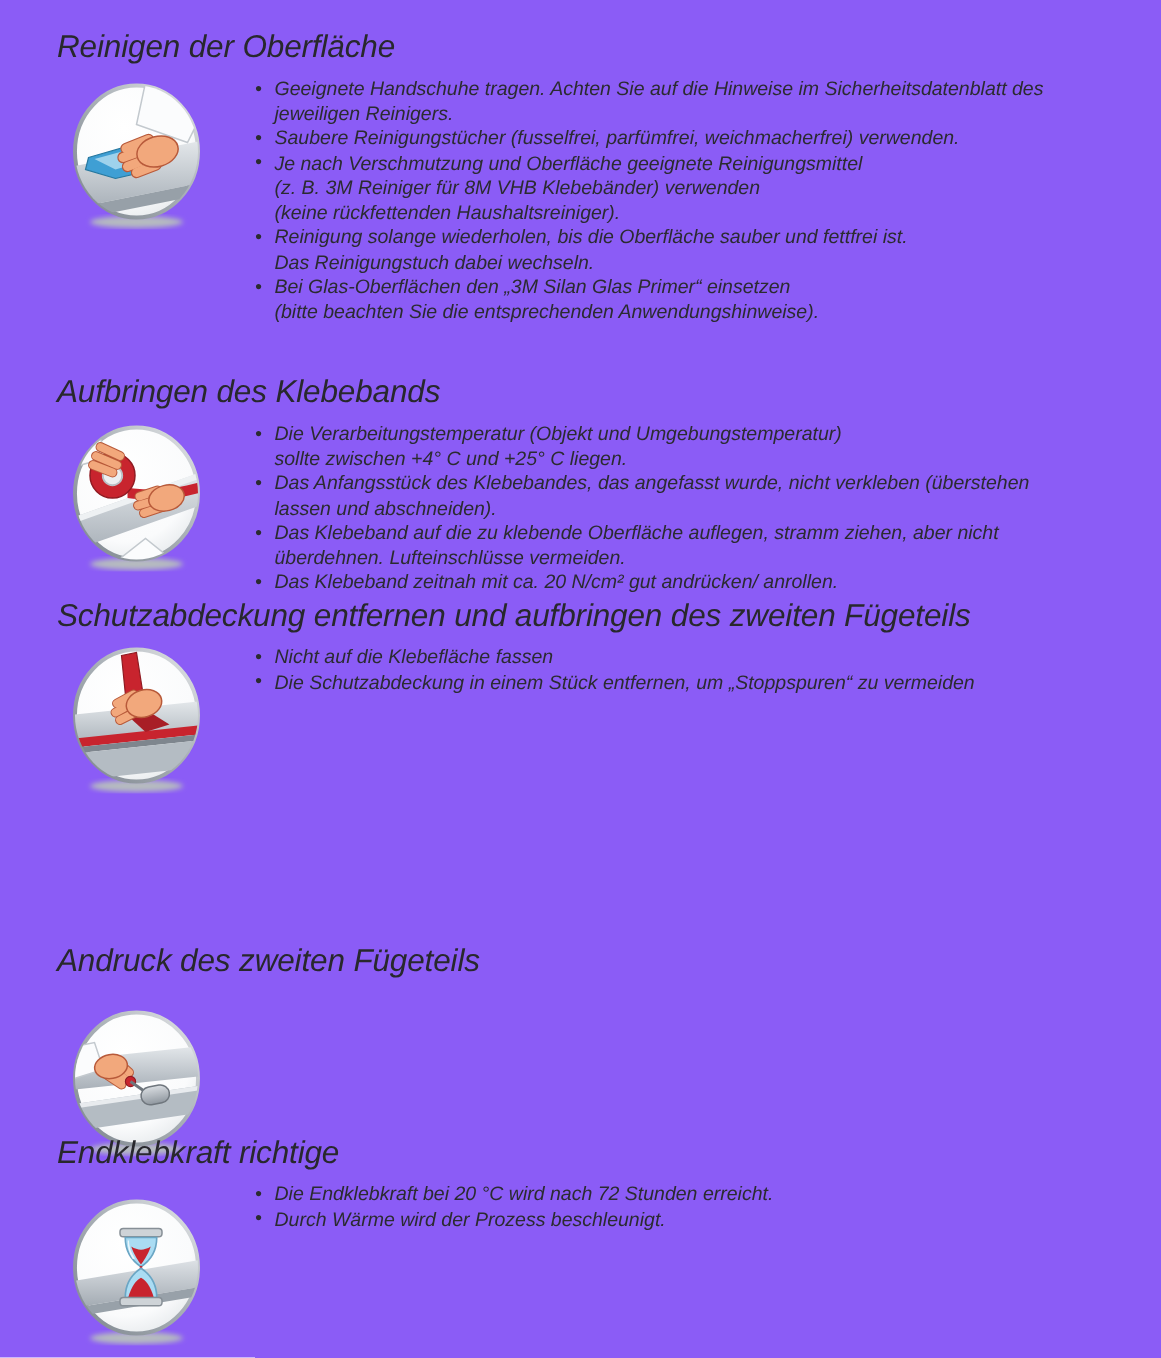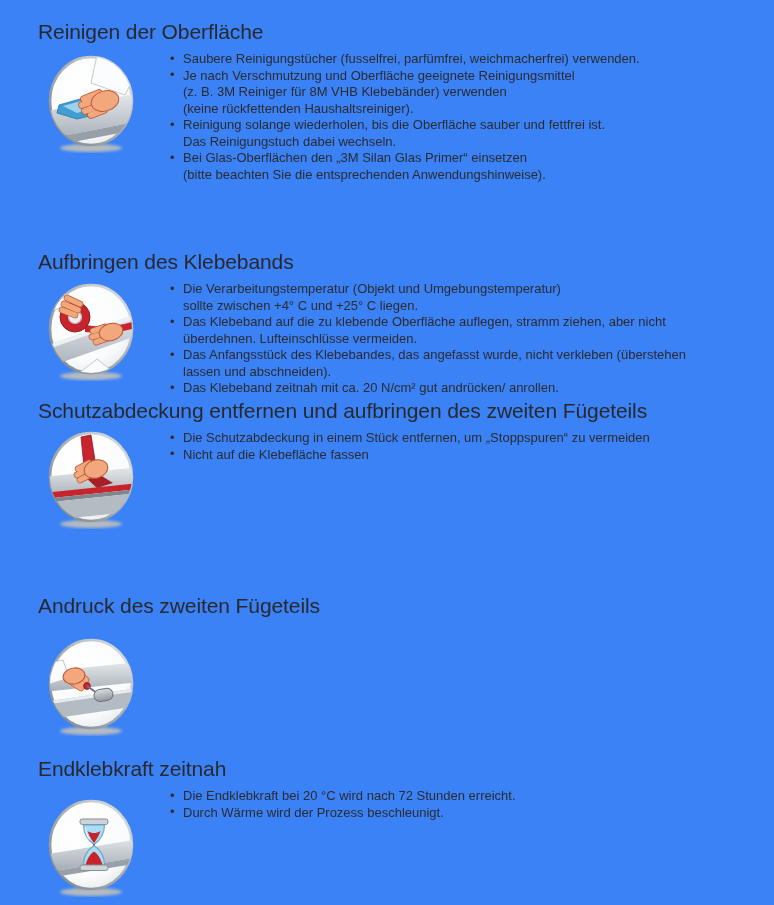--- a/index.html
+++ b/index.html
@@ -1,22 +1,22 @@
 <!DOCTYPE html>
 <html><head>
 <meta charset="utf-8">
 <style>
   html,body{margin:0;padding:0;background:#ffffff;}
   body{width:774px;height:905px;position:relative;overflow:hidden;
        font-family:"Liberation Sans","DejaVu Sans",sans-serif;
        -webkit-font-smoothing:antialiased;}
-  .page{position:absolute;inset:0;background:#3b82f6;}
+  .page{position:absolute;inset:0;background:#8b5cf6;font-style:italic;}
   section.step{position:absolute;left:0;width:774px;}
   #sec1{top:20px;}  #sec2{top:250px;} #sec3{top:399px;}
-  #sec4{top:594px;} #sec5{top:757px;}
+  #sec4{top:629px;} #sec5{top:757px;}
   section.step h2{
     margin:0;padding:0 0 0 38px;
     font-size:21px;line-height:24px;font-weight:500;
     color:#28282d;letter-spacing:-0.1px;}
   .icon-wrap{position:absolute;left:47px;width:88px;height:98px;}
   #sec1 .icon-wrap{top:35px;} #sec2 .icon-wrap{top:33px;} #sec3 .icon-wrap{top:32px;}
   #sec4 .icon-wrap{top:44px;} #sec5 .icon-wrap{top:42px;}
   ul.bullets{
     position:absolute;left:170px;top:31px;width:578px;
     margin:0;padding:0;list-style:none;
@@ -78,20 +78,22 @@
             <line x1="52" y1="38" x2="37" y2="44"></line>
               <line x1="52" y1="44" x2="35" y2="50"></line>
             <line x1="54" y1="50" x2="38" y2="56"></line>
               <line x1="57" y1="55" x2="44" y2="60"></line>
           </g>
           <ellipse cx="58" cy="46" rx="14" ry="10" transform="rotate(-16 58 46)" fill="#f2a87c" stroke="#b85a3a" stroke-width="1"></ellipse>
         </g>
       </svg>
     </div>
     <ul class="bullets">
+      <li>Geeignete Handschuhe tragen. Achten Sie auf die Hinweise im Sicherheitsdatenblatt des
+jeweiligen Reinigers.</li>
       <li>Saubere Reinigungstücher (fusselfrei, parfümfrei, weichmacherfrei) verwenden.</li>
       <li>Je nach Verschmutzung und Oberfläche geeignete Reinigungsmittel
 (z. B. 3M Reiniger für 8M VHB Klebebänder) verwenden
 (keine rückfettenden Haushaltsreiniger).</li>
       <li>Reinigung solange wiederholen, bis die Oberfläche sauber und fettfrei ist.
 Das Reinigungstuch dabei wechseln.</li>
       <li>Bei Glas-Oberflächen den „3M Silan Glas Primer“ einsetzen
 (bitte beachten Sie die entsprechenden Anwendungshinweise).</li>
     </ul>
   </section>
@@ -152,24 +154,24 @@
               <line x1="59" y1="50" x2="45" y2="54"></line>
               <line x1="61" y1="55" x2="49" y2="59"></line>
           </g>
           <ellipse cx="64" cy="49" rx="12" ry="8.5" transform="rotate(-14 64 49)" fill="#f2a87c" stroke="#b85a3a" stroke-width="1"></ellipse>
         </g>
       </svg>
     </div>
     <ul class="bullets">
       <li>Die Verarbeitungstemperatur (Objekt und Umgebungstemperatur)
 sollte zwischen +4° C und +25° C liegen.</li>
+      <li>Das Anfangsstück des Klebebandes, das angefasst wurde, nicht verkleben (überstehen
+lassen und abschneiden).</li>
       <li>Das Klebeband auf die zu klebende Oberfläche auflegen, stramm ziehen, aber nicht
 überdehnen. Lufteinschlüsse vermeiden.</li>
-      <li>Das Anfangsstück des Klebebandes, das angefasst wurde, nicht verkleben (überstehen
-lassen und abschneiden).</li>
       <li>Das Klebeband zeitnah mit ca. 20 N/cm² gut andrücken/ anrollen.</li>
     </ul>
   </section>
 
   <section class="step" id="sec3">
     <h2>Schutzabdeckung entfernen und aufbringen des zweiten Fügeteils</h2>
     <div class="icon-wrap">
       <svg viewBox="0 0 88 98" width="88" height="98" aria-hidden="true">
         <defs>
           <radialGradient id="i3sph" cx="40%" cy="32%" r="78%">
@@ -210,22 +212,22 @@
           <g stroke="#f2a87c" stroke-width="5.2" stroke-linecap="round">
             <line x1="42" y1="32" x2="31" y2="38"></line>
               <line x1="41" y1="38" x2="30" y2="44"></line>
               <line x1="43" y1="44" x2="33" y2="49"></line>
           </g>
           <ellipse cx="49" cy="38" rx="12" ry="9" transform="rotate(-16 49 38)" fill="#f2a87c" stroke="#b85a3a" stroke-width="1"></ellipse>
         </g>
       </svg>
     </div>
     <ul class="bullets">
+      <li>Nicht auf die Klebefläche fassen</li>
       <li>Die Schutzabdeckung in einem Stück entfernen, um „Stoppspuren“ zu vermeiden</li>
-      <li>Nicht auf die Klebefläche fassen</li>
     </ul>
   </section>
 
   <section class="step" id="sec4">
     <h2>Andruck des zweiten Fügeteils</h2>
     <div class="icon-wrap">
       <svg viewBox="0 0 88 98" width="88" height="98" aria-hidden="true">
         <defs>
           <radialGradient id="i4sph" cx="40%" cy="32%" r="78%">
             <stop offset="0%" stop-color="#ffffff"></stop>
@@ -274,21 +276,21 @@
           <line x1="40" y1="48" x2="50" y2="55" stroke="#6f767d" stroke-width="2"></line>
           <rect x="47" y="51" width="19" height="12" rx="6" transform="rotate(-10 56 57)" fill="url(#i4roll)" stroke="#6f767d" stroke-width="1"></rect>
         </g>
       </svg>
     </div>
     <ul class="bullets">
     </ul>
   </section>
 
   <section class="step" id="sec5">
-    <h2>Endklebkraft zeitnah</h2>
+    <h2>Endklebkraft richtige</h2>
     <div class="icon-wrap">
       <svg viewBox="0 0 88 98" width="88" height="98" aria-hidden="true">
         <defs>
           <radialGradient id="i5sph" cx="40%" cy="32%" r="78%">
             <stop offset="0%" stop-color="#ffffff"></stop>
               <stop offset="70%" stop-color="#fafbfc"></stop>
               <stop offset="100%" stop-color="#e2e6e9"></stop>
           </radialGradient>
           <linearGradient id="i5ring" x1="0" y1="1" x2="1" y2="0">
             <stop offset="0%" stop-color="#7d858d"></stop>

